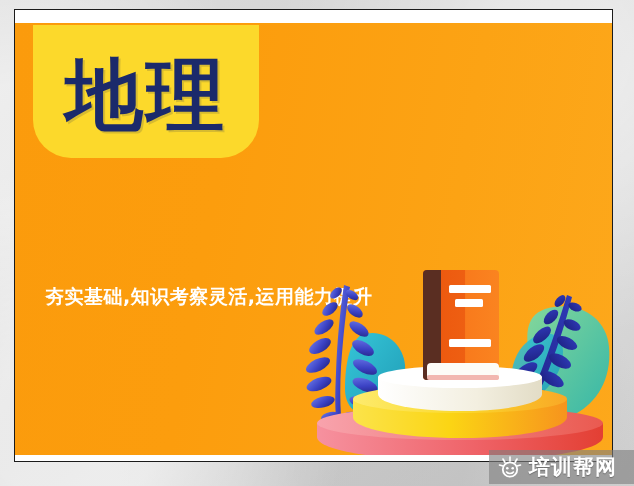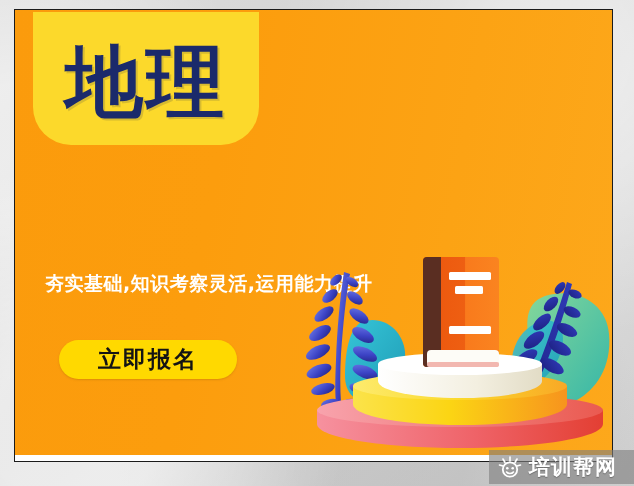--- a/index.html
+++ b/index.html
@@ -21,21 +21,21 @@
 
   
   #banner{
     position:absolute;left:14px;top:9px;width:599px;height:453px;
     border:1px solid #1b1b1b;
     box-sizing:border-box;
     overflow:hidden;
     background:#ffffff;
   }
   #banner-art{
-    position:absolute;left:0;top:0;right:0;height:446px;
+    position:absolute;left:0;top:13px;right:0;height:446px;
     background:linear-gradient(100deg,#fb9b0c 0%,#fc9d0d 34%,#fca314 70%,#fda81b 100%);
     overflow:hidden;
     padding-left:32px;
   }
   #banner-footer-strip{
     position:absolute;left:0;bottom:0;right:0;height:6px;background:#ffffff;
   }
 
   
   #subject-tag{
@@ -109,23 +109,20 @@
 
   <div id="banner-art">
 
     <div id="subject-tag">
       <span id="subject-tag-label">地理</span>
     </div>
 
 
     <div id="subtitle">夯实基础,知识考察灵活,运用能力提升</div>
 
-    <button id="cta-button">
-      <span id="cta-label">立即报名</span>
-    </button>
 
     <div id="illustration">
       <svg viewBox="0 0 330 218" xmlns="http://www.w3.org/2000/svg">
         <defs>
           <linearGradient id="gFernL" x1="0" y1="0" x2="1" y2="1">
             <stop offset="0%" stop-color="#6b78e8"></stop>
             <stop offset="55%" stop-color="#3b42c4"></stop>
             <stop offset="100%" stop-color="#23237f"></stop>
           </linearGradient>
           <linearGradient id="gFernR" x1="1" y1="0" x2="0" y2="1">

